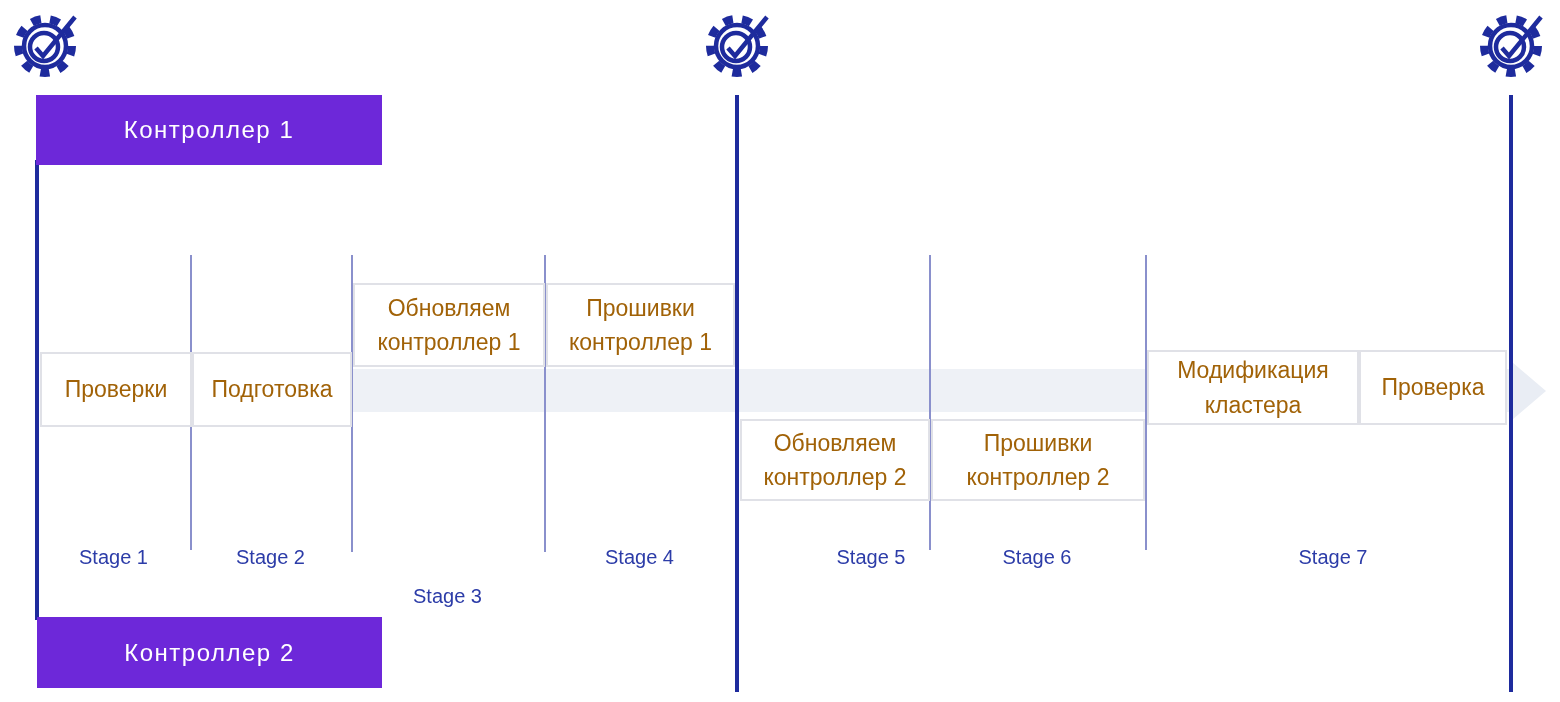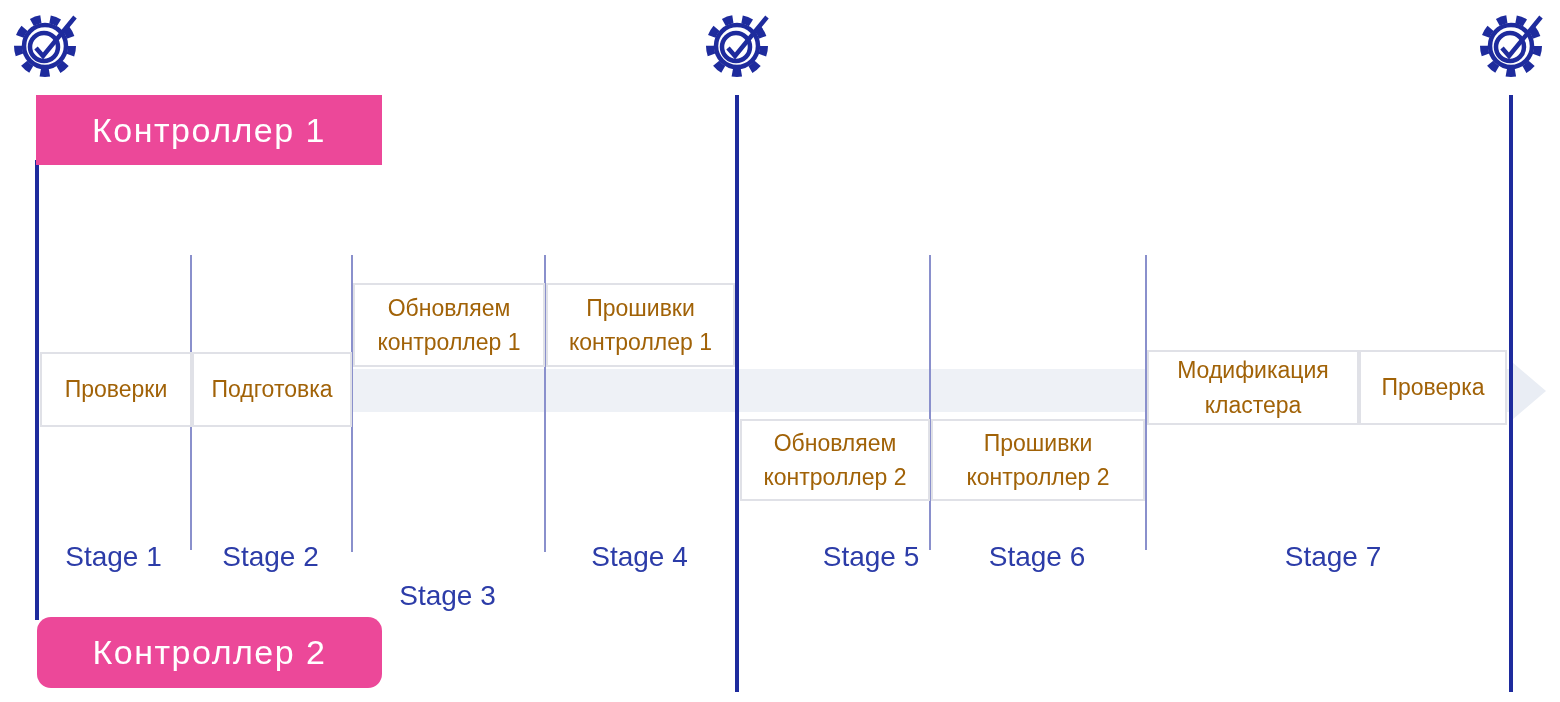--- a/index.html
+++ b/index.html
@@ -3,39 +3,39 @@
 <meta charset="utf-8">
 <style>
   html,body{margin:0;padding:0;background:#ffffff;}
   #canvas{
     position:relative;width:1560px;height:702px;background:#ffffff;overflow:hidden;
     font-family:"Liberation Sans", sans-serif;
   }
   .thickline{position:absolute;width:4px;background:#1e2b9d;}
   .thinline{position:absolute;width:2px;background:#8a90cc;}
   .banner{
-    position:absolute;background:#ec4899;color:#ffffff;
+    position:absolute;background:#6d28d9;color:#ffffff;
     display:flex;align-items:center;justify-content:center;
-    font-size:34px;font-weight:300;letter-spacing:1.5px;
+    font-size:24px;font-weight:300;letter-spacing:1.5px;
   }
   .band{position:absolute;background:#eef1f6;}
   .arrowhead{
     position:absolute;width:0;height:0;
     border-top:29px solid transparent;border-bottom:29px solid transparent;
     border-left:34px solid #e9edf4;
   }
   .cell{
     position:absolute;background:#ffffff;border:2px solid #e0e1e7;
     display:flex;align-items:center;justify-content:center;text-align:center;
     color:#a16207;font-size:23px;line-height:1.5;box-sizing:border-box;
     padding:0 6px;
   }
   .stage{
     position:absolute;top:541px;height:32px;color:#2c3ca8;
-    font-size:28px;text-align:center;display:flex;align-items:center;justify-content:center;
+    font-size:20px;text-align:center;display:flex;align-items:center;justify-content:center;
   }
   .icon{position:absolute;width:66px;height:66px;}
 </style>
 </head>
 <body>
 
 <div id="canvas">
 
   <div class="band" style="left:352px;top:369px;width:1160px;height:43px;"></div>
   <div class="arrowhead" style="left:1512px;top:362px;"></div>
@@ -65,21 +65,21 @@
 
   <div class="thinline" style="left:190px;top:255px;height:295px;"></div>
   <div class="thinline" style="left:351px;top:255px;height:297px;"></div>
   <div class="thinline" style="left:544px;top:255px;height:297px;"></div>
   <div class="thinline" style="left:929px;top:255px;height:295px;"></div>
   <div class="thinline" style="left:1145px;top:255px;height:295px;"></div>
 
   <div class="banner" style="left:36px;top:95px;width:346px;height:70px;">
     <span>Контроллер 1</span>
   </div>
-  <div class="banner" style="left:37px;top:617px;width:345px;height:71px;border-radius:14px;">
+  <div class="banner" style="left:37px;top:617px;width:345px;height:71px;">
     <span>Контроллер 2</span>
   </div>
 
   <div class="cell" style="left:40px;top:352px;width:152px;height:75px;">Проверки</div>
   <div class="cell" style="left:192px;top:352px;width:160px;height:75px;">Подготовка</div>
   <div class="cell" style="left:353px;top:283px;width:192px;height:84px;">Обновляем контроллер 1</div>
   <div class="cell" style="left:546px;top:283px;width:189px;height:84px;">Прошивки контроллер 1</div>
   <div class="cell" style="left:740px;top:419px;width:190px;height:82px;">Обновляем контроллер 2</div>
   <div class="cell" style="left:931px;top:419px;width:214px;height:82px;">Прошивки контроллер 2</div>
   <div class="cell" style="left:1147px;top:350px;width:212px;height:75px;">Модификация кластера</div>

